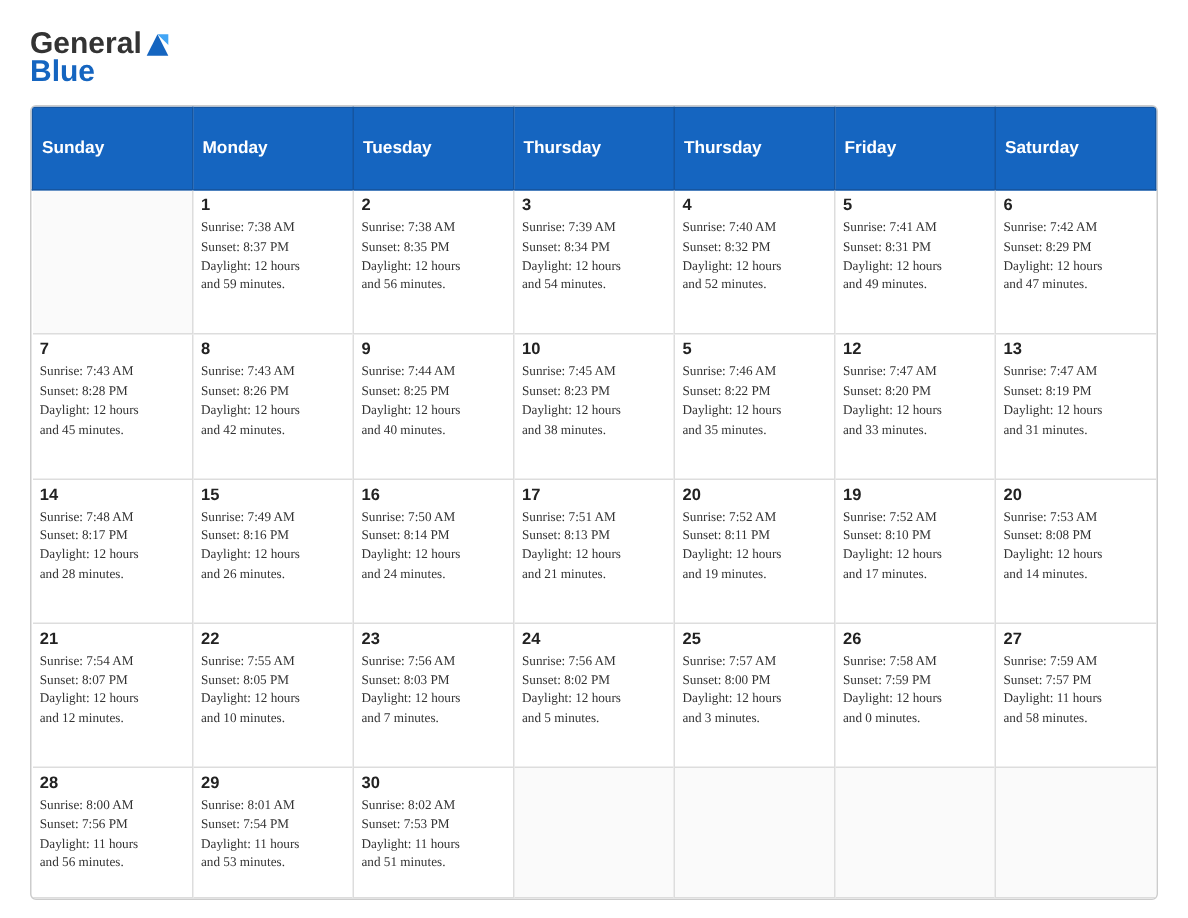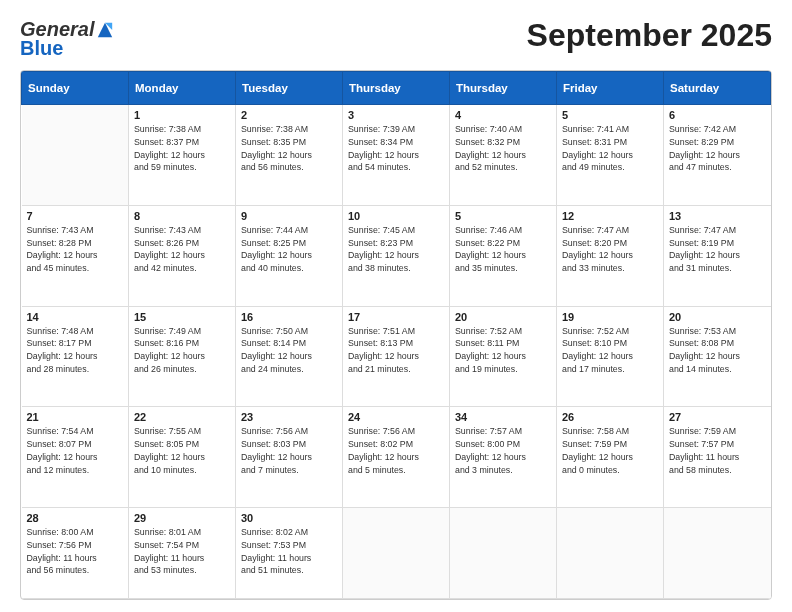--- a/index.html
+++ b/index.html
@@ -26,21 +26,20 @@
     .logo {
       display: flex;
       flex-direction: column;
       align-items: flex-start;
     }
     .logo-text {
       display: flex;
       align-items: center;
       font-size: 20px;
       font-weight: bold;
-      font-style: italic;
     }
     .logo-general {
       color: #333;
     }
     .logo-blue {
       color: #1565c0;
     }
     .logo-icon {
       width: 18px;
       height: 18px;
@@ -69,21 +68,21 @@
       width: 100%;
       border-collapse: collapse;
       height: 100%;
     }
     thead tr th {
       background-color: #1565c0;
       color: #fff;
       font-size: 11.5px;
       font-weight: bold;
       text-align: left;
-      padding: 10px 6px;
+      padding: 21px 6px;
       border: 1px solid #1555a0;
     }
     tbody tr {
       border-bottom: 1px solid #ddd;
     }
     tbody tr td {
       vertical-align: top;
       border-right: 1px solid #ddd;
       padding: 4px 5px;
       font-size: 9.5px;
@@ -98,20 +97,21 @@
       font-size: 11px;
       font-weight: bold;
       color: #222;
       display: block;
       margin-bottom: 2px;
     }
     .day-info {
       font-size: 8.8px;
       color: #333;
       line-height: 1.45;
+      font-family: Liberation Serif, serif;
     }
     .empty-cell {
       background: #fafafa;
     }
     .last-row td {
       height: 70px;
     }
   </style>
 </head>
 <body>
@@ -122,21 +122,20 @@
       <div class="logo-text">
         <span class="logo-general">General</span>
         <svg class="logo-icon" viewBox="0 0 20 20">
           <polygon points="2,18 10,2 18,18" fill="#1565c0"></polygon>
           <polygon points="10,2 18,2 18,10" fill="#42a5f5"></polygon>
         </svg>
       </div>
       <span class="logo-blue" style="color:#1565c0;font-size:20px;font-weight:bold;margin-top:-4px;">Blue</span>
     </div>
     <div class="title-area">
-      <div class="month-title">September 2025</div>
     </div>
   </div>
 
   <div class="calendar">
     <table>
       <thead>
         <tr>
           <th>Sunday</th>
           <th>Monday</th>
           <th>Tuesday</th>
@@ -245,21 +244,21 @@
             </td>
             <td>
               <span class="day-number">23</span>
               <div class="day-info">Sunrise: 7:56 AM<br>Sunset: 8:03 PM<br>Daylight: 12 hours<br>and 7 minutes.</div>
             </td>
             <td>
               <span class="day-number">24</span>
               <div class="day-info">Sunrise: 7:56 AM<br>Sunset: 8:02 PM<br>Daylight: 12 hours<br>and 5 minutes.</div>
             </td>
             <td>
-              <span class="day-number">34</span>
+              <span class="day-number">25</span>
               <div class="day-info">Sunrise: 7:57 AM<br>Sunset: 8:00 PM<br>Daylight: 12 hours<br>and 3 minutes.</div>
             </td>
             <td>
               <span class="day-number">26</span>
               <div class="day-info">Sunrise: 7:58 AM<br>Sunset: 7:59 PM<br>Daylight: 12 hours<br>and 0 minutes.</div>
             </td>
             <td>
               <span class="day-number">27</span>
               <div class="day-info">Sunrise: 7:59 AM<br>Sunset: 7:57 PM<br>Daylight: 11 hours<br>and 58 minutes.</div>
             </td>

